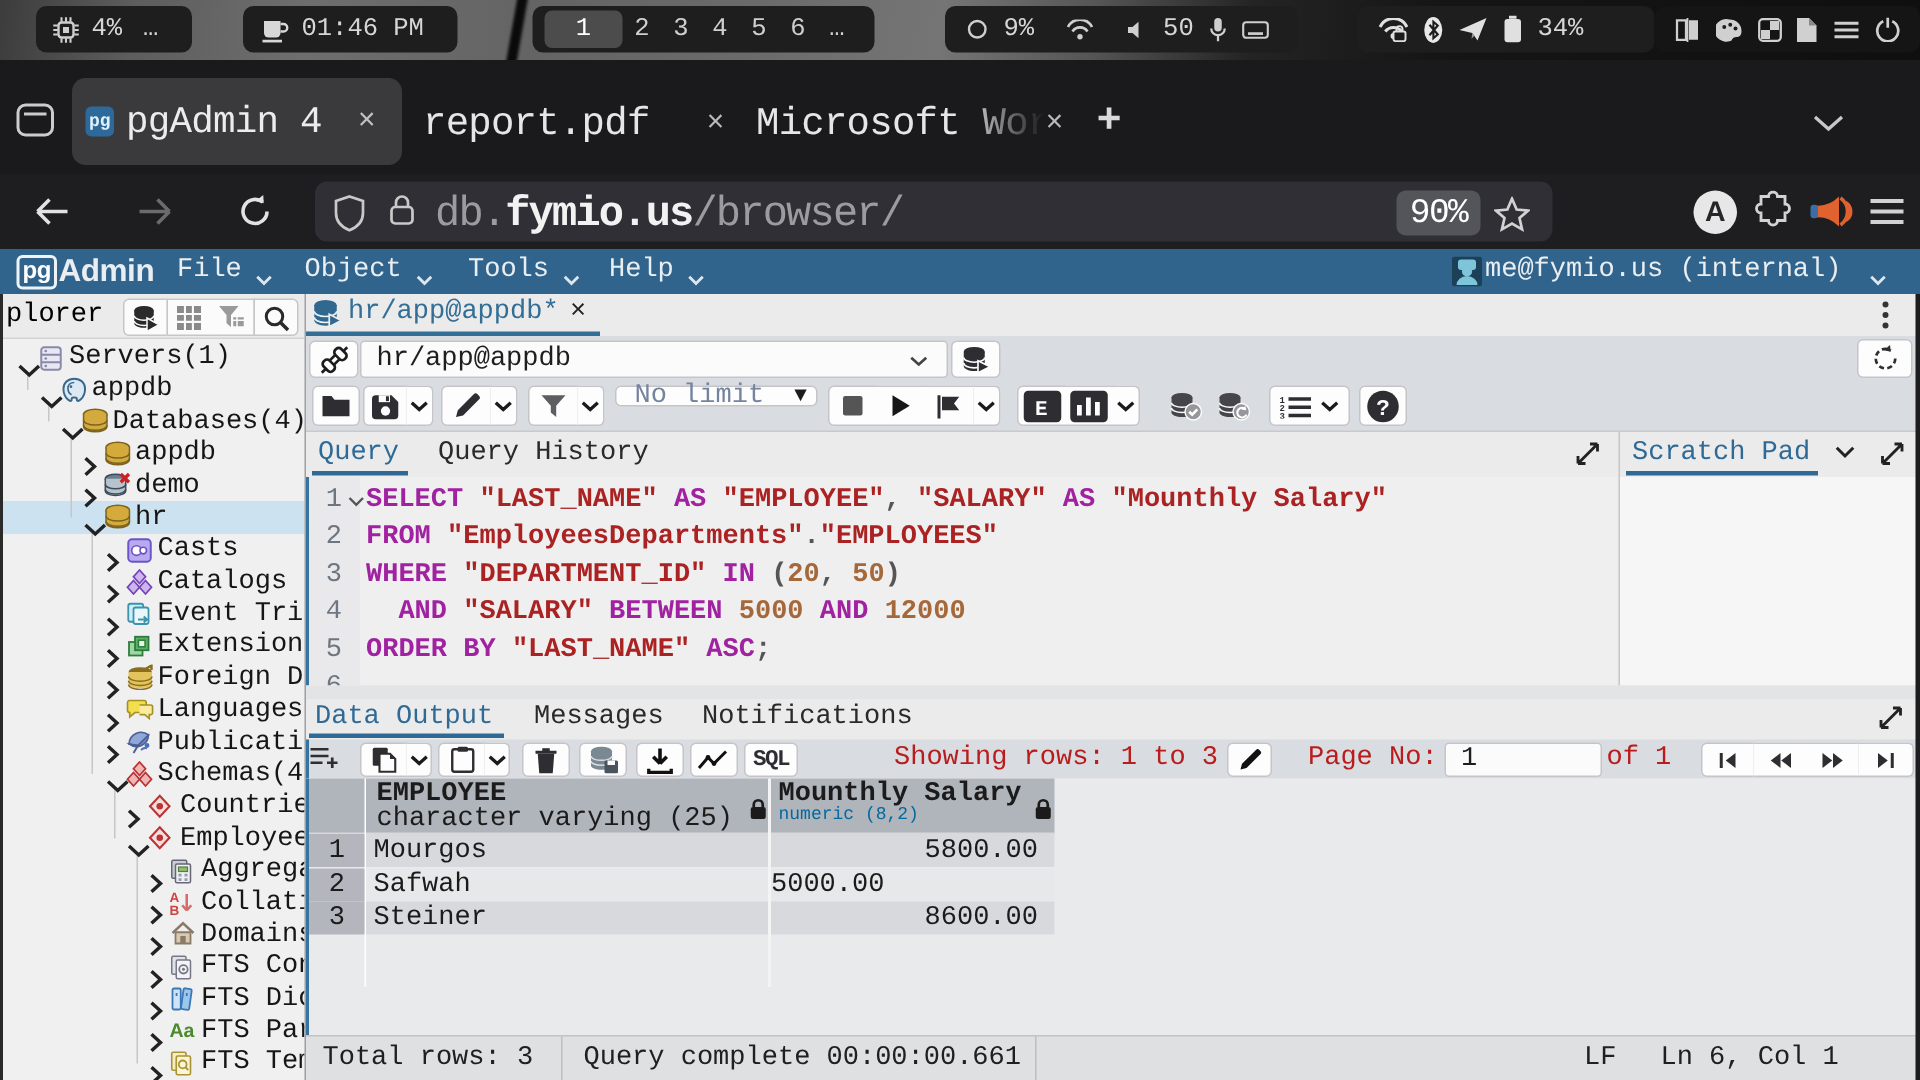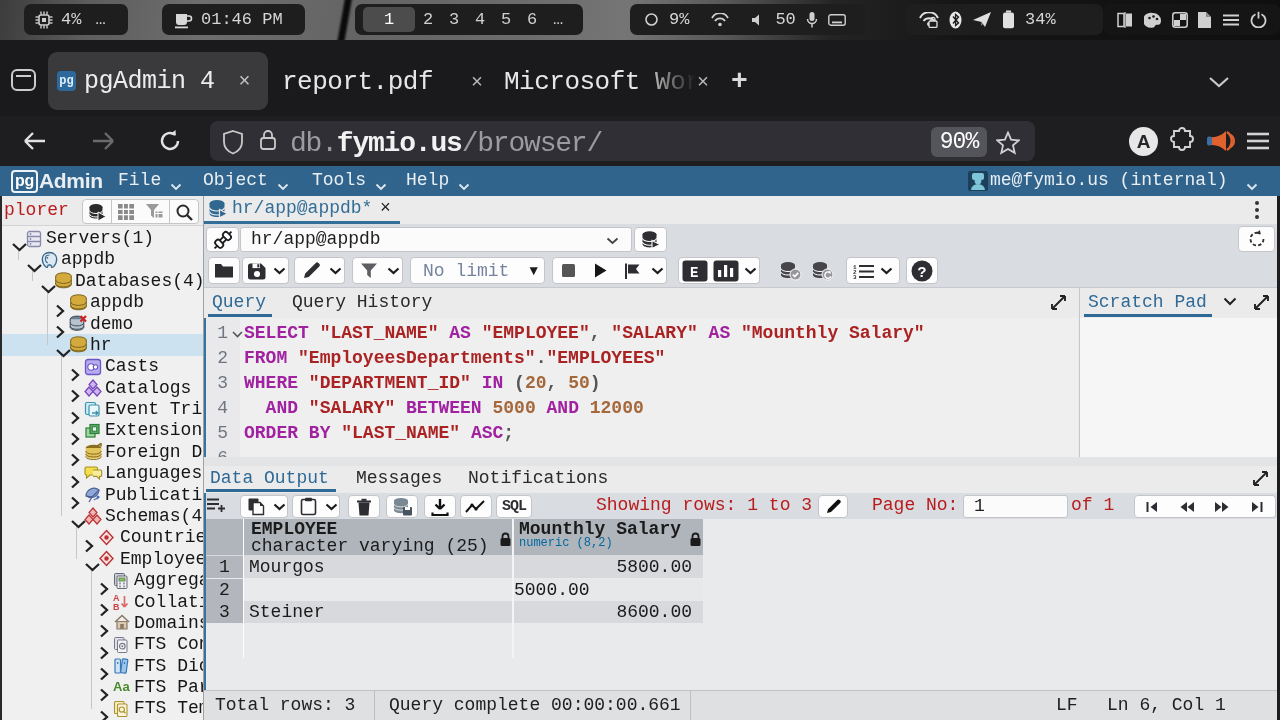--- a/index.html
+++ b/index.html
@@ -7,21 +7,21 @@
 #topbar{position:absolute;left:0;top:0;width:1280px;height:40px;
 background:linear-gradient(97deg,#3c3c3c 0%,#5d5d5d 7%,#6e6e6e 16%,#646464 28%,#6b6b6b 40%,#757575 49%,#555 57%,#242424 65%,#151515 75%,#0f0f0f 100%)}
 #topbar .seg{position:absolute;top:4px;height:31px;background:#1e1e1e;border-radius:7px;color:#d6d6d6;font-size:17px;display:flex;align-items:center}
 .ws{color:#cfcfcf;width:26px;text-align:center}
 .wsact{background:#4c4c4c;border-radius:5px;color:#fff;width:52px;height:25px;line-height:25px;text-align:center}
 #tabbar{position:absolute;left:0;top:40px;width:1280px;height:76px;background:#1a1a1c;color:#e4e4e4}
 #urlbar{position:absolute;left:0;top:116px;width:1280px;height:50px;background:#1e1e21}
 #app{position:absolute;left:0;top:196px;width:1280px;height:524px;background:#ebebed}
 #sidebar{position:absolute;left:0;top:0;width:203px;height:524px;background:#f0f0f1;border-left:2px solid #2a2a2a;overflow:hidden}
 #sbv{position:absolute;left:203px;top:0;width:1px;height:524px;background:#9fa0a2}
-#sbhead{height:30px;background:#ebebec;border-bottom:1px solid #d4d4d4;position:relative;font-size:18px;color:#b91c1c}
+#sbhead{height:30px;background:#ebebec;border-bottom:1px solid #d4d4d4;position:relative;font-size:18px;color:#000000}
 .sbbtn{position:absolute;top:3px;width:30px;height:25px;background:#fbfbfc;border:1px solid #c6c6ca;display:flex;align-items:center;justify-content:center}
 .trow{position:absolute;height:22px;line-height:21px;font-size:18px;color:#161616;white-space:nowrap;display:flex;align-items:center}
 #main{position:absolute;left:204px;top:0;width:1076px;height:524px;background:#ebebed}
 .tbtn{position:absolute;background:#fdfdfe;border:1px solid #c5c5c9;border-radius:4px;display:flex;align-items:center;justify-content:center;color:#2e2e32}
 .kw{color:#a022a0}
 .str{color:#aa2222}
 .num{color:#a5683a}
 .pun{color:#555}
 .codeline{position:absolute;white-space:pre;font-size:18px;line-height:25px;font-weight:bold;color:#444}
 .mono18{font-size:18px;color:#b91c1c}
@@ -671,21 +671,21 @@
 <div class="tbtn" style="left:148px;top:61px;width:34px;height:27px;border-radius:4px 0 0 4px">
         <svg width="18" height="17" viewBox="0 0 18 17">
           <path d="M1 1.5 h16 l-6.2 7 v7.5 l-3.6 -3 v-4.5 z" fill="#5e5e62"></path>
         </svg>
       </div>
 <div class="tbtn" style="left:181px;top:61px;width:18px;height:27px;border-radius:0 4px 4px 0;border-left:none">
         <svg width="13" height="8" viewBox="0 0 13 8">
           <path d="M1.5 1.5 L6.5 6 L11.5 1.5" fill="none" stroke="#1b1b1d" stroke-width="2.2"></path>
         </svg>
       </div>
-<div class="tbtn" style="left:206px;top:61px;width:135px;height:27px;color:#75849e;font-size:18px;justify-content:flex-start;padding-left:12px">No limit<span style="margin-left:20px;color:#1b1b1d;font-size:14px">▼</span></div>
+<div class="tbtn" style="left:206px;top:61px;width:135px;height:14px;color:#75849e;font-size:18px;justify-content:flex-start;padding-left:12px">No limit<span style="margin-left:20px;color:#1b1b1d;font-size:14px">▼</span></div>
 <div class="tbtn" style="left:348px;top:61px;width:33px;height:27px;border-radius:4px 0 0 4px">
         <svg width="15" height="15" viewBox="0 0 15 15">
           <rect x="1" y="1" width="13" height="13" rx="1.5" fill="#555"></rect>
         </svg>
       </div>
 <div class="tbtn" style="left:380px;top:61px;width:33px;height:27px;border-radius:0;border-left:none">
         <svg width="15" height="17" viewBox="0 0 15 17">
           <path d="M2 1.5 L13.5 8.5 L2 15.5 z" fill="#161616"></path>
         </svg>
       </div>
@@ -921,20 +921,21 @@
 <div style="position:absolute;left:483px;top:13px">
           <svg width="13" height="15" viewBox="0 0 13 15">
             <rect x="1.5" y="6" width="10" height="8" rx="1.5" fill="#1b1b1b"></rect>
             <path d="M3.5 6 V4.5 a3 3 0 0 1 6 0 V6" fill="none" stroke="#1b1b1b" stroke-width="1.8"></path>
           </svg>
         </div>
 <div style="position:absolute;left:0;top:37.0px;width:37px;height:22px;background:#b3b6bd;font-size:18px;color:#1b1b1b;text-align:center;line-height:22px">1</div>
 <div style="position:absolute;left:38px;top:37.0px;width:268px;height:22px;background:#d7d9dd;font-size:18px;color:#1b1b1b;line-height:22px;padding-left:5px">Mourgos</div>
 <div style="position:absolute;left:308px;top:37.0px;width:189px;height:22px;background:#d7d9dd;font-size:18px;color:#1b1b1b;line-height:22px;text-align:right;padding-right:11px">5800.00</div>
 <div style="position:absolute;left:0;top:59.7px;width:37px;height:22px;background:#b3b6bd;font-size:18px;color:#1b1b1b;text-align:center;line-height:22px">2</div>
+<div style="position:absolute;left:38px;top:59.7px;width:268px;height:22px;background:#e7e8ea;font-size:18px;color:#1b1b1b;line-height:22px;padding-left:5px">Safwah</div>
 <div style="position:absolute;left:308px;top:59.7px;width:189px;height:22px;background:#e7e8ea;font-size:18px;color:#1b1b1b;line-height:22px;text-align:left;padding-right:11px">5000.00</div>
 <div style="position:absolute;left:0;top:82.4px;width:37px;height:22px;background:#b3b6bd;font-size:18px;color:#1b1b1b;text-align:center;line-height:22px">3</div>
 <div style="position:absolute;left:38px;top:82.4px;width:268px;height:22px;background:#d7d9dd;font-size:18px;color:#1b1b1b;line-height:22px;padding-left:5px">Steiner</div>
 <div style="position:absolute;left:308px;top:82.4px;width:189px;height:22px;background:#d7d9dd;font-size:18px;color:#1b1b1b;line-height:22px;text-align:right;padding-right:11px">8600.00</div>
 </div>
 <div style="position:absolute;left:0;top:494px;width:1076px;height:30px;background:#dee0e2;border-top:1px solid #c2c2c4;font-size:18px;color:#202020">
 <span style="position:absolute;left:11px;top:4px">Total rows: 3</span>
 <div style="position:absolute;left:170px;top:0;width:1px;height:30px;background:#bcbec0"></div>
 <span style="position:absolute;left:185px;top:4px">Query complete 00:00:00.661</span>
 <div style="position:absolute;left:486px;top:0;width:1px;height:30px;background:#bcbec0"></div>

